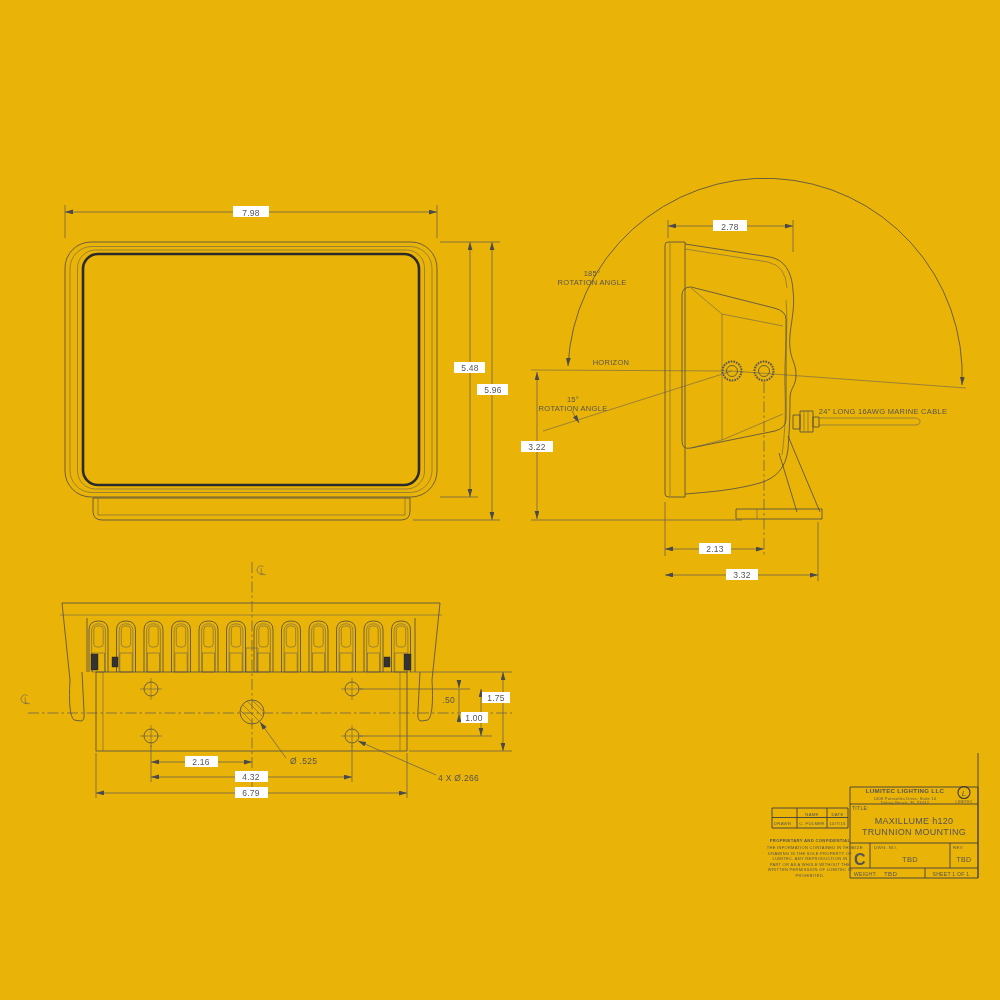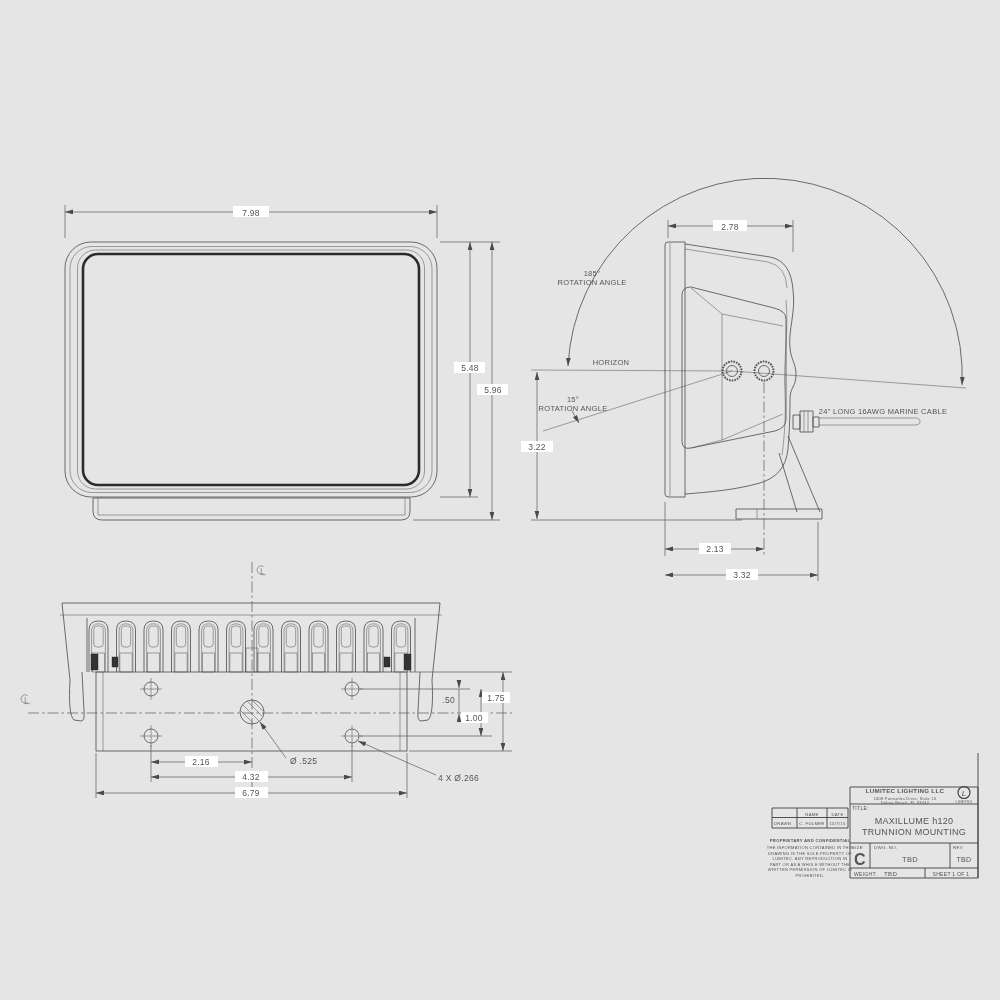--- a/index.html
+++ b/index.html
@@ -1,16 +1,16 @@
 <!DOCTYPE html>
 <html><head>
 <meta charset="utf-8">
 <style>
   html,body{margin:0;padding:0;background:#fff;}
-  .sheet{width:1000px;height:1000px;position:relative;background:#e5e5e5;
+  .sheet{width:1000px;height:1000px;position:relative;background:#eab308;
          font-family:"Liberation Sans", sans-serif;}
   svg{position:absolute;inset:0;}
   svg text{fill:#555;font-family:"Liberation Sans", sans-serif;letter-spacing:.3px;}
   .ln{stroke:#4a4a4a;stroke-width:0.8;fill:none;}
   .thin{stroke:#5a5a5a;stroke-width:0.55;fill:none;}
   .thick{stroke:#2b2b2b;stroke-width:2.6;fill:none;}
   .dim{stroke:#5a5a5a;stroke-width:0.7;fill:none;}
   .cl{stroke:#5a5a5a;stroke-width:0.7;fill:none;stroke-dasharray:11 3 2.5 3;}
   .dimtxt{font-size:8.5px;}
   .lbltxt{font-size:7.5px;}

